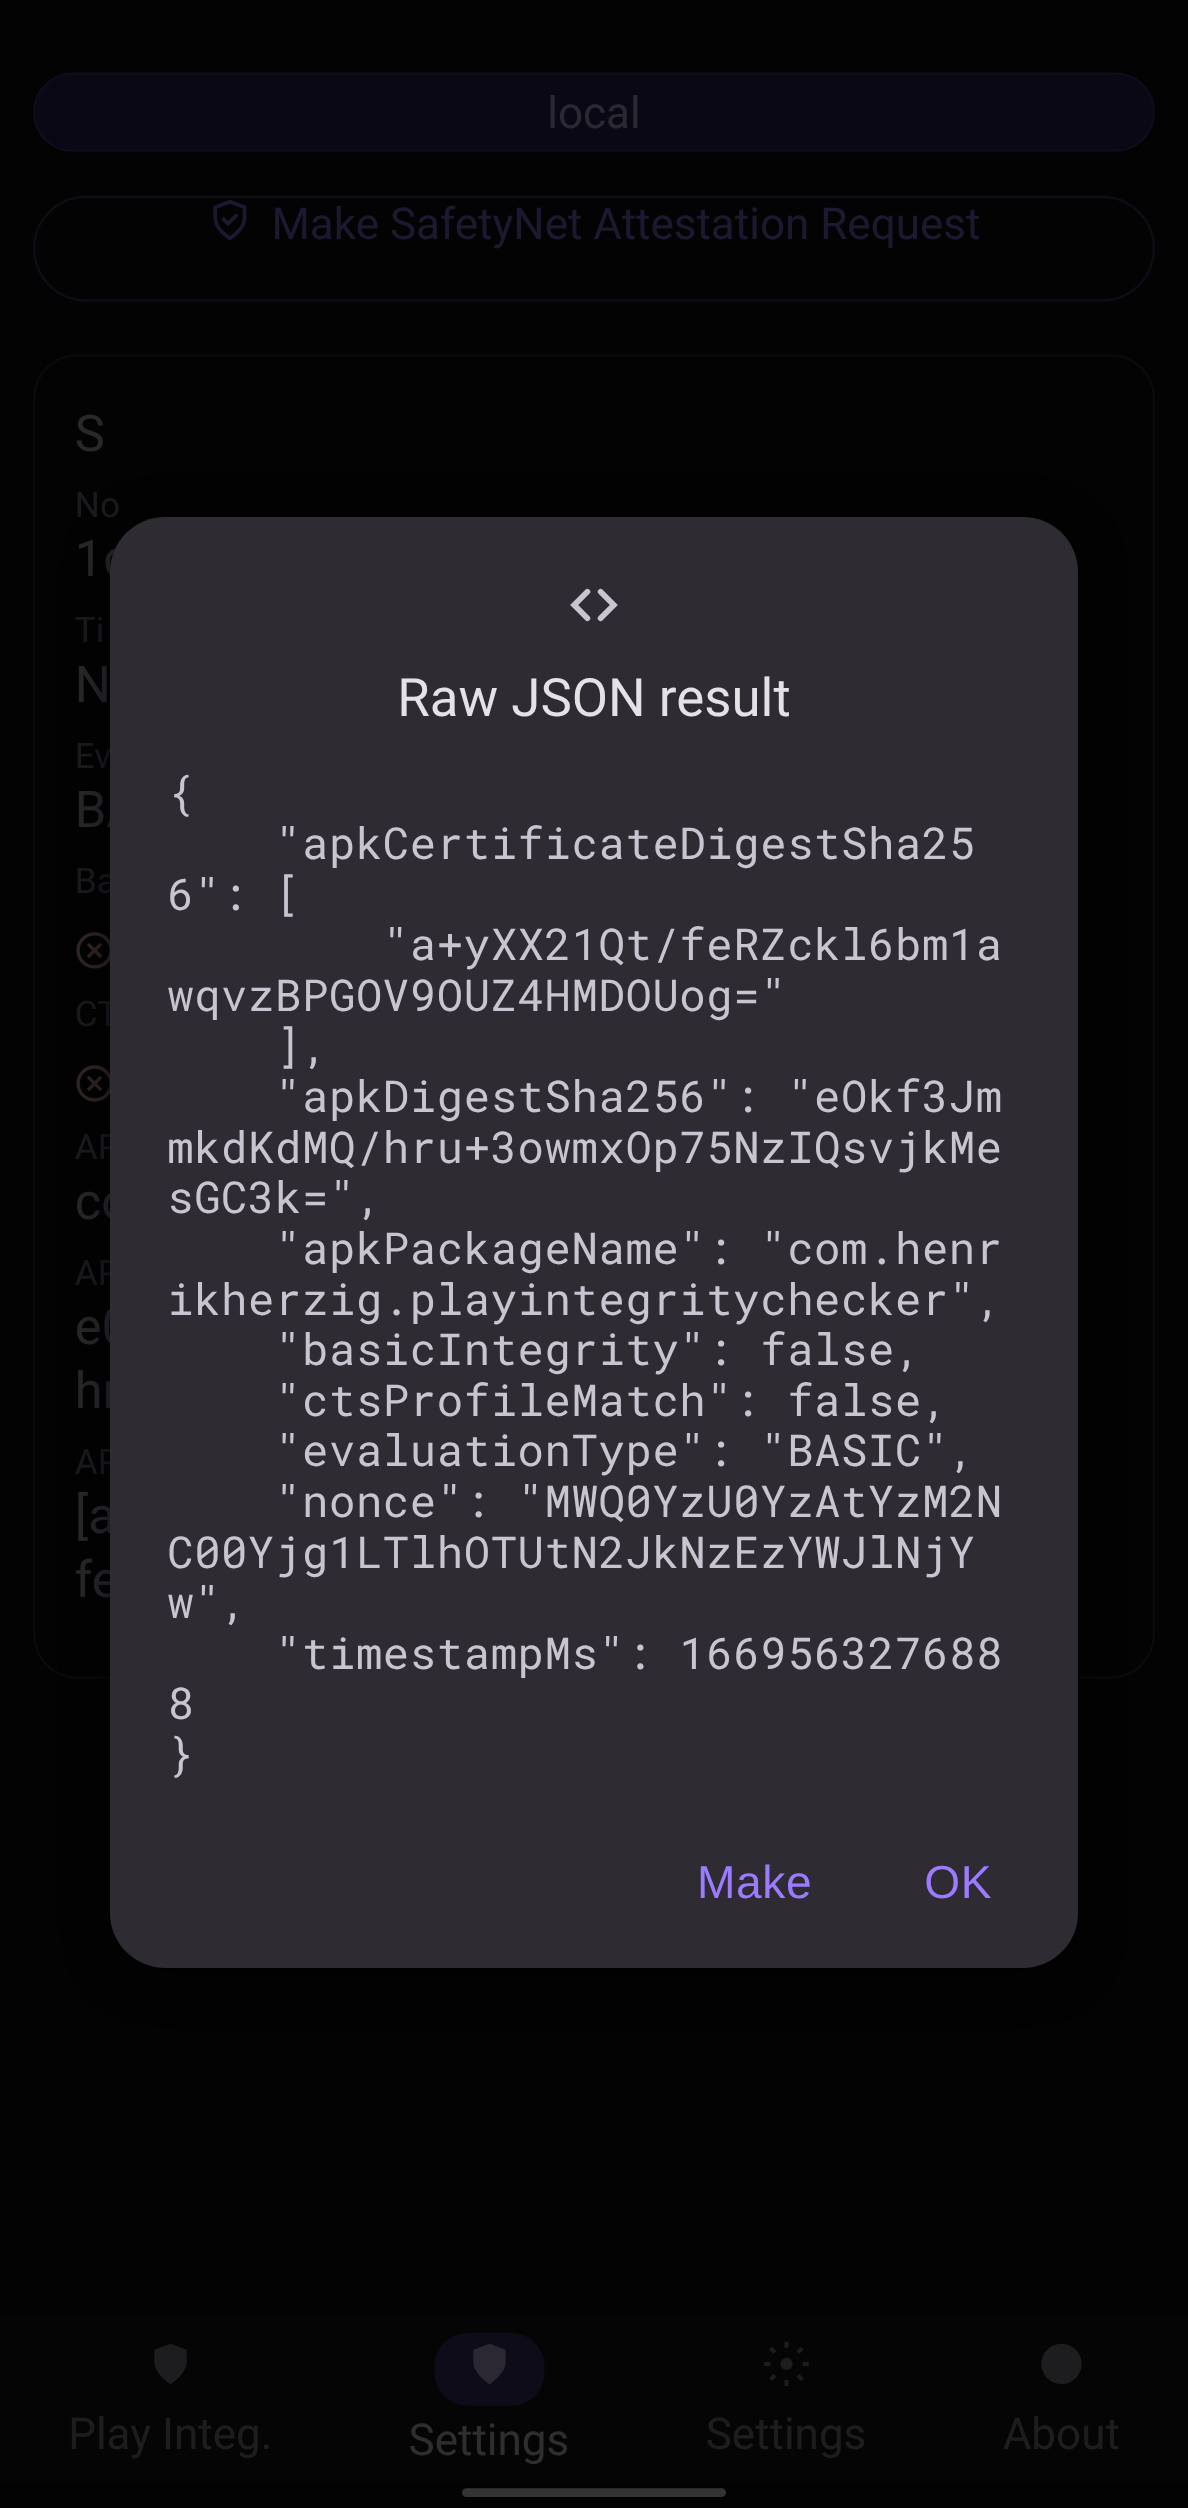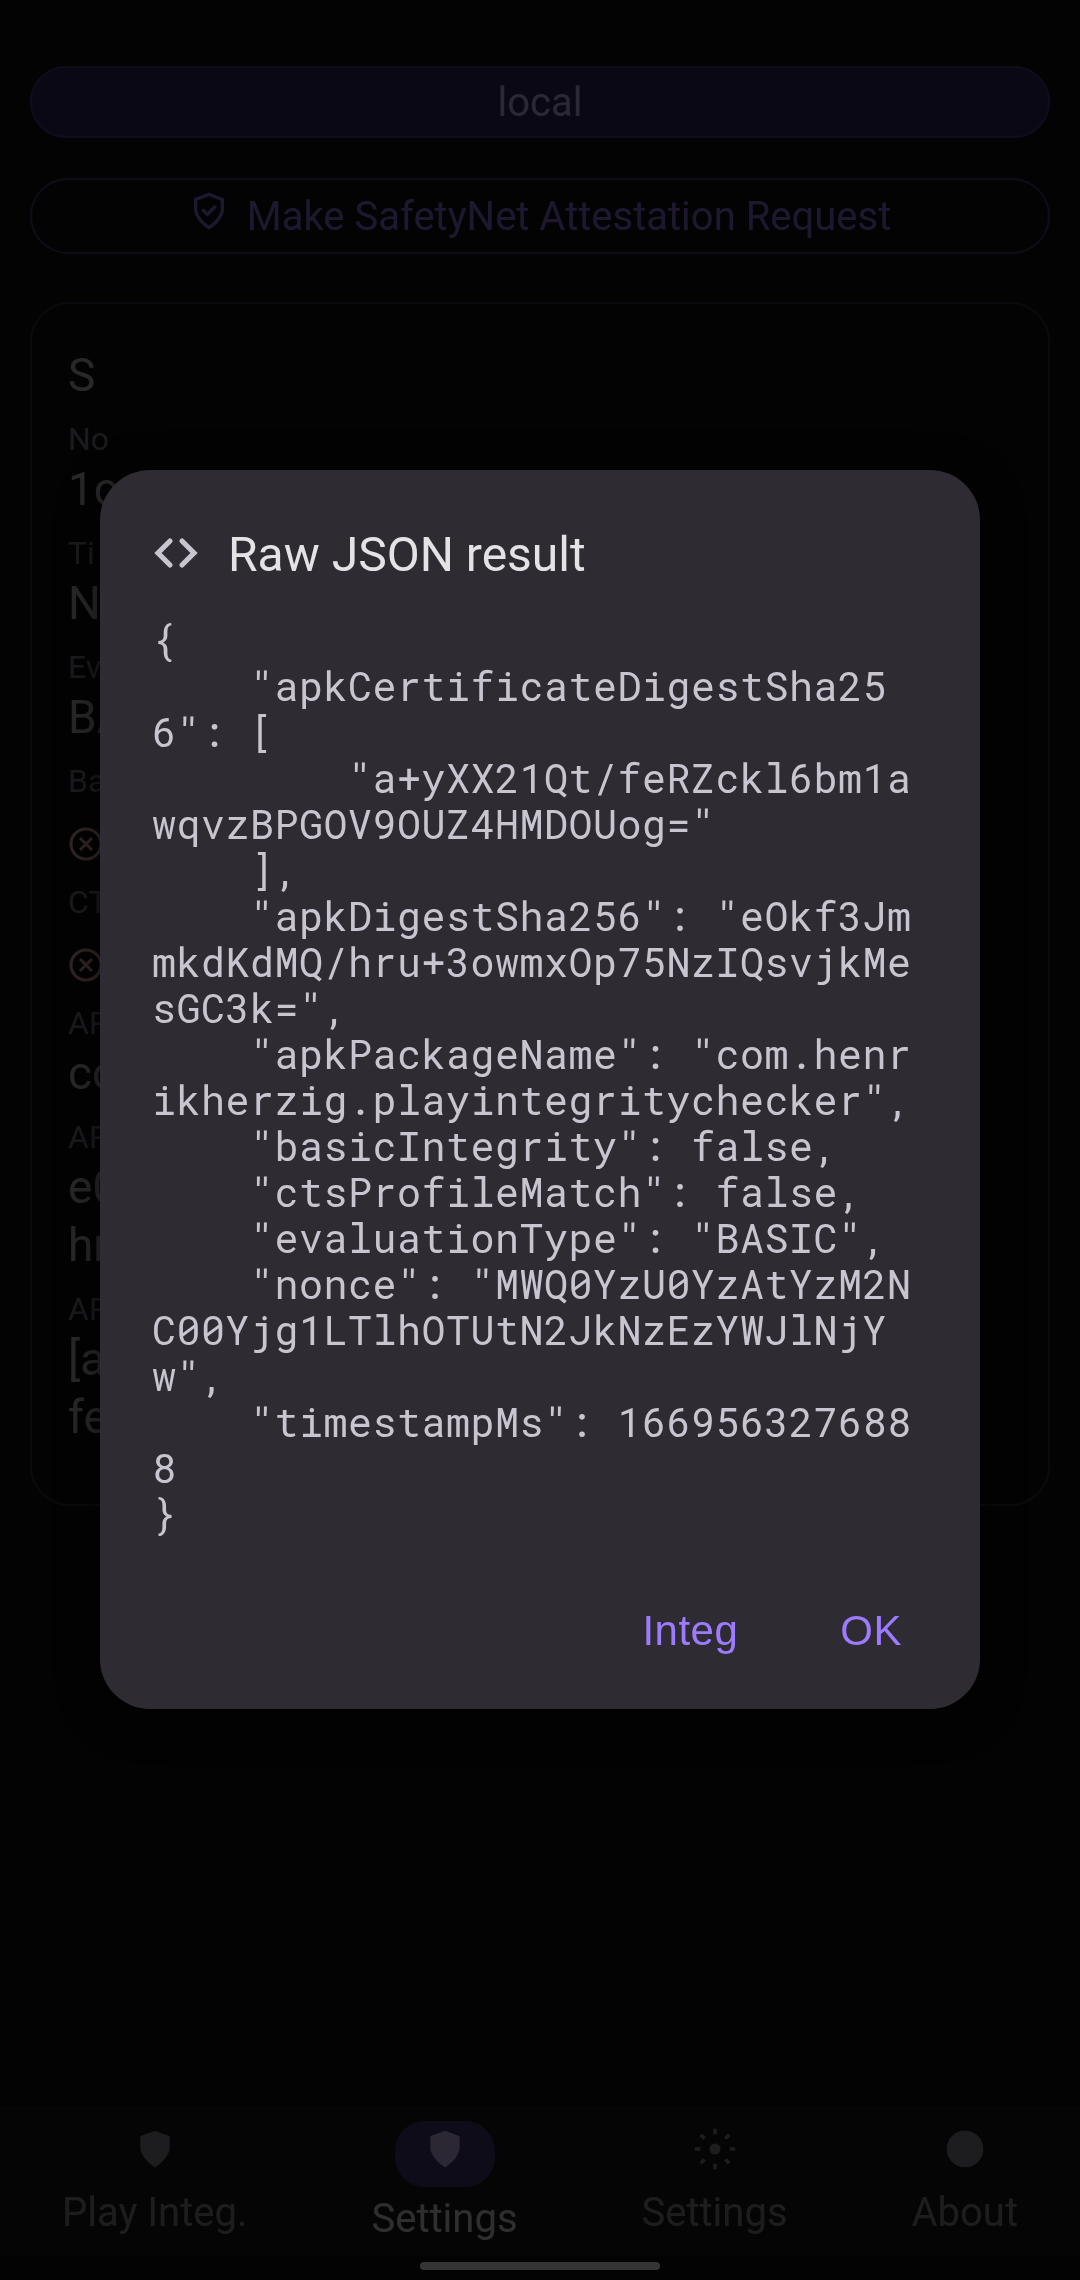--- a/index.html
+++ b/index.html
@@ -59,22 +59,22 @@
     color: #d7c8ff;
     border: 2px solid #6b50c7;
     border-radius: 50px;
     margin: -2px;
   }
 
   .bg-request {
     margin: 40px 30px 0 30px;
     border: 2px solid #4a3d72;
     border-radius: 50px;
-    height: 76px;
-    display:flex; align-items:center; justify-content:center; gap: 18px;
+    height: 96px;
+    display:flex; align-items:flex-start; justify-content:center; gap: 18px;
     color: #8f76e6;
     font-size: 40px;
   }
   .bg-request svg { width: 40px; height: 40px; }
 
   .bg-card {
     margin: 48px 30px 0 30px;
     border: 2px solid #3a3246;
     border-radius: 40px;
     padding: 40px 36px 60px 36px;
@@ -107,21 +107,21 @@
   .dialog {
     position:absolute;
     left: 100px; right: 100px;
     top: 470px;
     background:#2e2b33;
     border-radius: 50px;
     padding: 56px 52px 44px 52px;
     z-index: 10;
     box-shadow: 0 8px 40px rgba(0,0,0,0.6);
   }
-  .dialog-header { display:flex; align-items:center; gap: 28px; margin-bottom: 34px; }
+  .dialog-header { display:flex; align-items:center; gap: 28px; margin-bottom: 34px; flex-direction: column; }
   .dialog-header svg { width:48px; height:48px; stroke:#cac4d0; }
   .dialog-title { font-size: 48px; color:#e6e1e5; }
   .json-block {
     font-family: "Roboto Mono", "Consolas", monospace;
     font-size: 40px;
     line-height: 1.15;
     color:#cac4d0;
     white-space: pre-wrap;
     word-break: break-all;
     letter-spacing: 0.5px;
@@ -250,16 +250,16 @@
     ],
     "apkDigestSha256": "eOkf3JmmkdKdMQ/hru+3owmxOp75NzIQsvjkMesGC3k=",
     "apkPackageName": "com.henrikherzig.playintegritychecker",
     "basicIntegrity": false,
     "ctsProfileMatch": false,
     "evaluationType": "BASIC",
     "nonce": "MWQ0YzU0YzAtYzM2NC00Yjg1LTlhOTUtN2JkNzEzYWJlNjYw",
     "timestampMs": 1669563276888
 }</div>
   <div class="dialog-actions">
-    <button class="dialog-btn">Integ</button>
+    <button class="dialog-btn">Make</button>
     <button class="dialog-btn">OK</button>
   </div>
 </div>
 
 </body></html>

